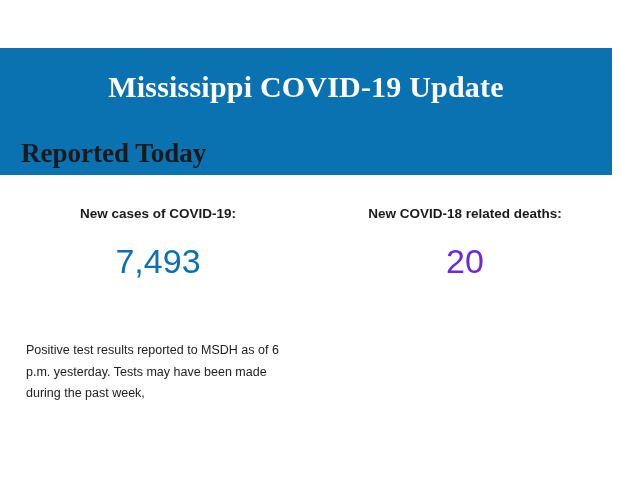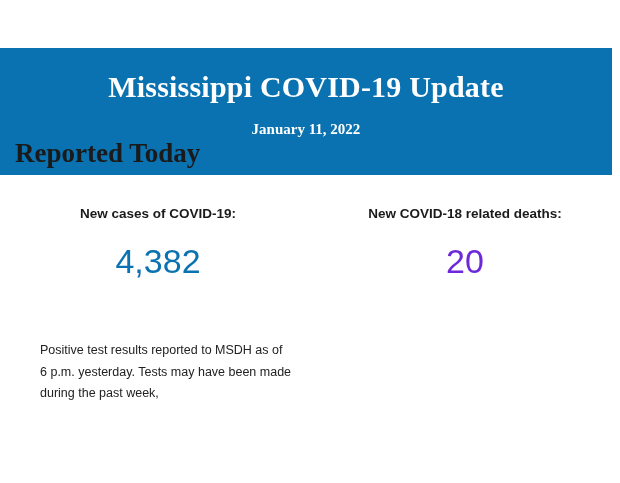--- a/index.html
+++ b/index.html
@@ -47,21 +47,21 @@
     font-family: "Liberation Serif", serif;
     font-weight: bold;
     font-size: 15px;
     margin: 0;
     padding-top: 18px;
     color: #ffffff;
   }
   
   .section-heading {
     position: absolute;
-    left: 15px;
+    left: 21px;
     top: 138px;
     font-family: "Liberation Serif", serif;
     font-weight: bold;
     font-size: 27px;
     color: #1a1a1a;
     margin: 0;
   }
   
   .stats {
     position: absolute;
@@ -114,45 +114,44 @@
   }
   .desc-col {
     box-sizing: border-box;
     font-family: "Liberation Sans", sans-serif;
     font-size: 12.5px;
     color: #222222;
     line-height: 1.72;
   }
   .desc-col.left {
     width: 306px;
-    padding-left: 40px;
+    padding-left: 26px;
     padding-right: 14px;
   }
   .desc-col.right {
     width: 306px;
     padding-left: 22px;
     padding-right: 14px;
   }
 </style>
 </head>
 <body>
 
 <div class="page">
 
   <div class="banner">
     <h1 class="banner-title">Mississippi COVID-19 Update</h1>
-    <p class="banner-date">January 11, 2022</p>
   </div>
 
   <h2 class="section-heading">Reported Today</h2>
 
   <div class="stats">
     <div class="stat-col left">
       <div class="stat-label">New cases of COVID-19:</div>
-      <div class="stat-value cases">4,382</div>
+      <div class="stat-value cases">7,493</div>
     </div>
     <div class="stat-col right">
       <div class="stat-label">New COVID-18 related deaths:</div>
       <div class="stat-value deaths">20</div>
     </div>
   </div>
 
   <div class="descriptions">
     <div class="desc-col left">Positive test results reported to MSDH as of 6 p.m. yesterday. Tests may have been made during the past week,</div>
   </div>

